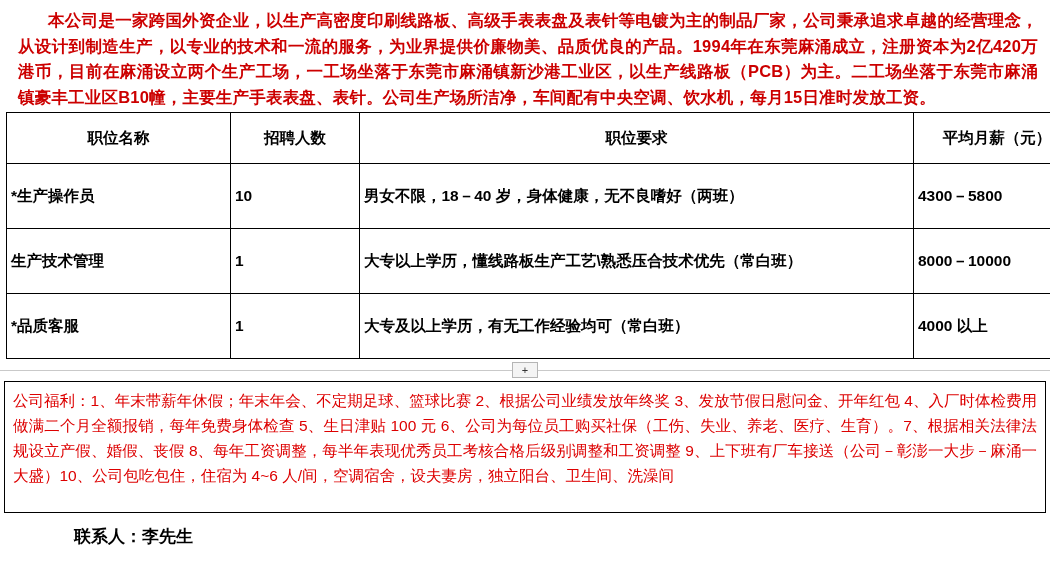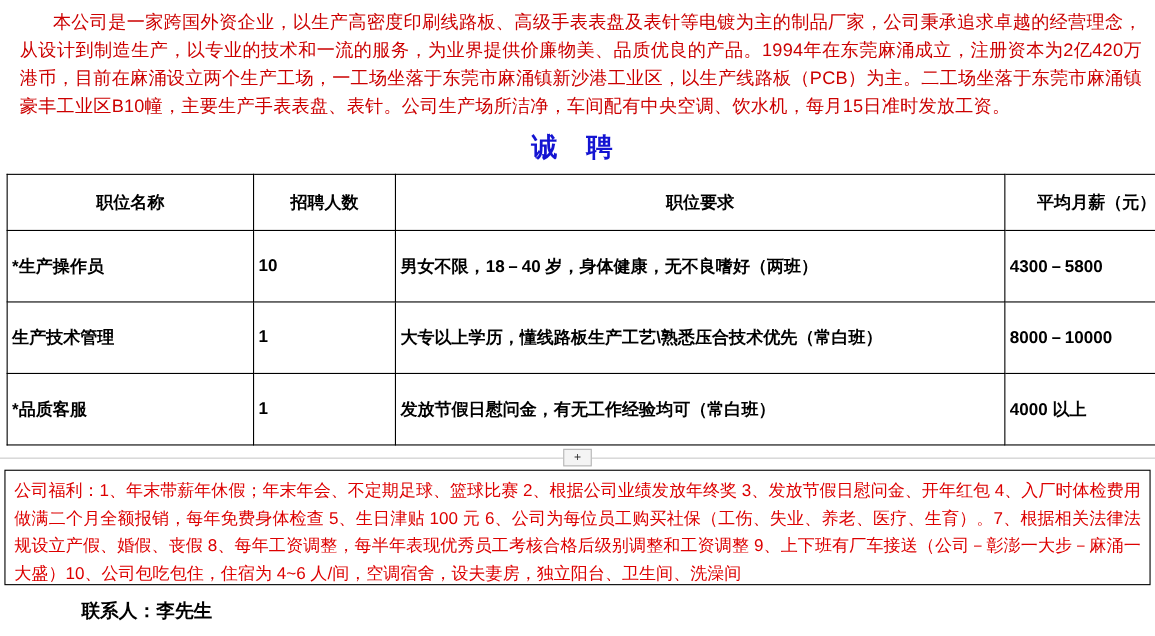--- a/index.html
+++ b/index.html
@@ -19,21 +19,21 @@
     width: 1050px;
     height: 578px;
     box-sizing: border-box;
   }
 
   
   .intro {
     color: #cc0000;
     font-size: 16.5px;
     line-height: 1.55;
-    font-weight: normal;
+    font-weight: bold;
     padding: 8px 12px 2px 18px;
     text-align: justify;
     text-justify: inter-ideograph;
     letter-spacing: 0.2px;
   }
   .intro-indent {
     display: inline-block;
     width: 30px;
   }
 
@@ -110,21 +110,21 @@
   
   .benefits {
     margin: 2px 4px 0 4px;
     border: 1px solid #000000;
     padding: 7px 8px 8px 8px;
     color: #dd0000;
     font-size: 15.5px;
     line-height: 1.6;
     text-align: justify;
     text-justify: inter-ideograph;
-    height: 105px;
+    height: 132px;
     box-sizing: border-box;
     overflow: hidden;
   }
 
   
   .footer {
     display: flex;
     align-items: center;
     justify-content: space-between;
     padding: 12px 30px 0 14px;
@@ -138,21 +138,20 @@
 </style>
 </head>
 <body>
 
 <div class="page">
 
   <div class="intro">
     <span class="intro-indent"></span><span>本公司是一家跨国外资企业，以生产高密度印刷线路板、高级手表表盘及表针等电镀为主的制品厂家，公司秉承追求卓越的经营理念，从设计到制造生产，以专业的技术和一流的服务，为业界提供价廉物美、品质优良的产品。1994年在东莞麻涌成立，注册资本为2亿420万港币，目前在麻涌设立两个生产工场，一工场坐落于东莞市麻涌镇新沙港工业区，以生产线路板（PCB）为主。二工场坐落于东莞市麻涌镇豪丰工业区B10幢，主要生产手表表盘、表针。公司生产场所洁净，车间配有中央空调、饮水机，每月15日准时发放工资。</span>
   </div>
 
-  <div class="title">诚 聘</div>
 
   <div class="table-wrap">
     <table class="jobs">
       <thead>
         <tr>
           <th class="col-name">职位名称</th>
           <th class="col-count">招聘人数</th>
           <th class="col-req">职位要求</th>
           <th class="col-pay">平均月薪（元）</th>
         </tr>
@@ -166,21 +165,21 @@
         </tr>
         <tr>
           <td>生产技术管理</td>
           <td>1</td>
           <td>大专以上学历，懂线路板生产工艺\熟悉压合技术优先（常白班）</td>
           <td>8000－10000</td>
         </tr>
         <tr>
           <td>*品质客服</td>
           <td>1</td>
-          <td>发放节假日慰问金，有无工作经验均可（常白班）</td>
+          <td>大专及以上学历，有无工作经验均可（常白班）</td>
           <td>4000 以上</td>
         </tr>
       </tbody>
     </table>
   </div>
 
   <div class="plus-bar">
     <div class="line"></div>
     <div class="plus-btn">+</div>
   </div>

